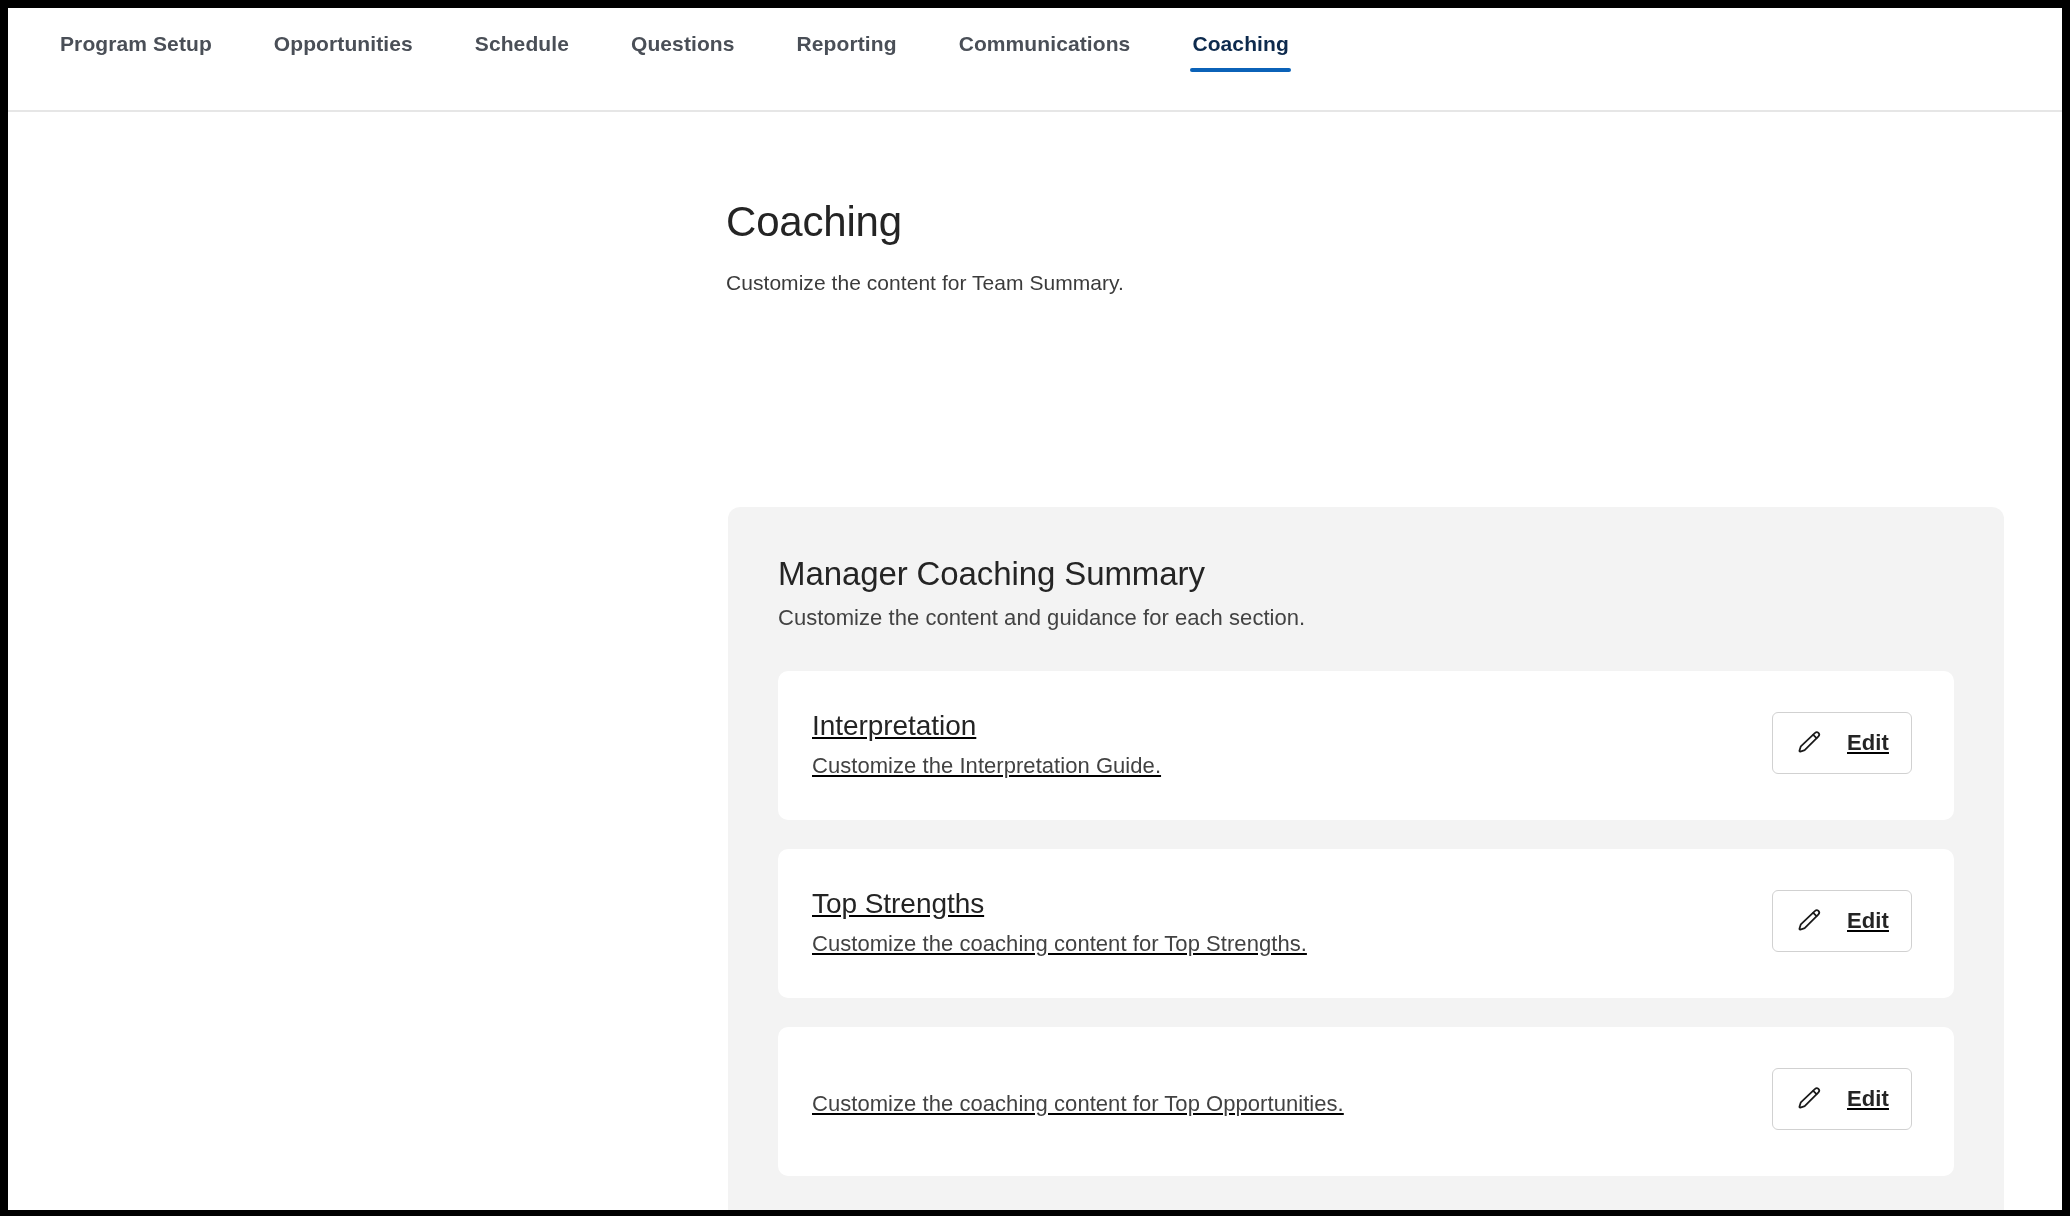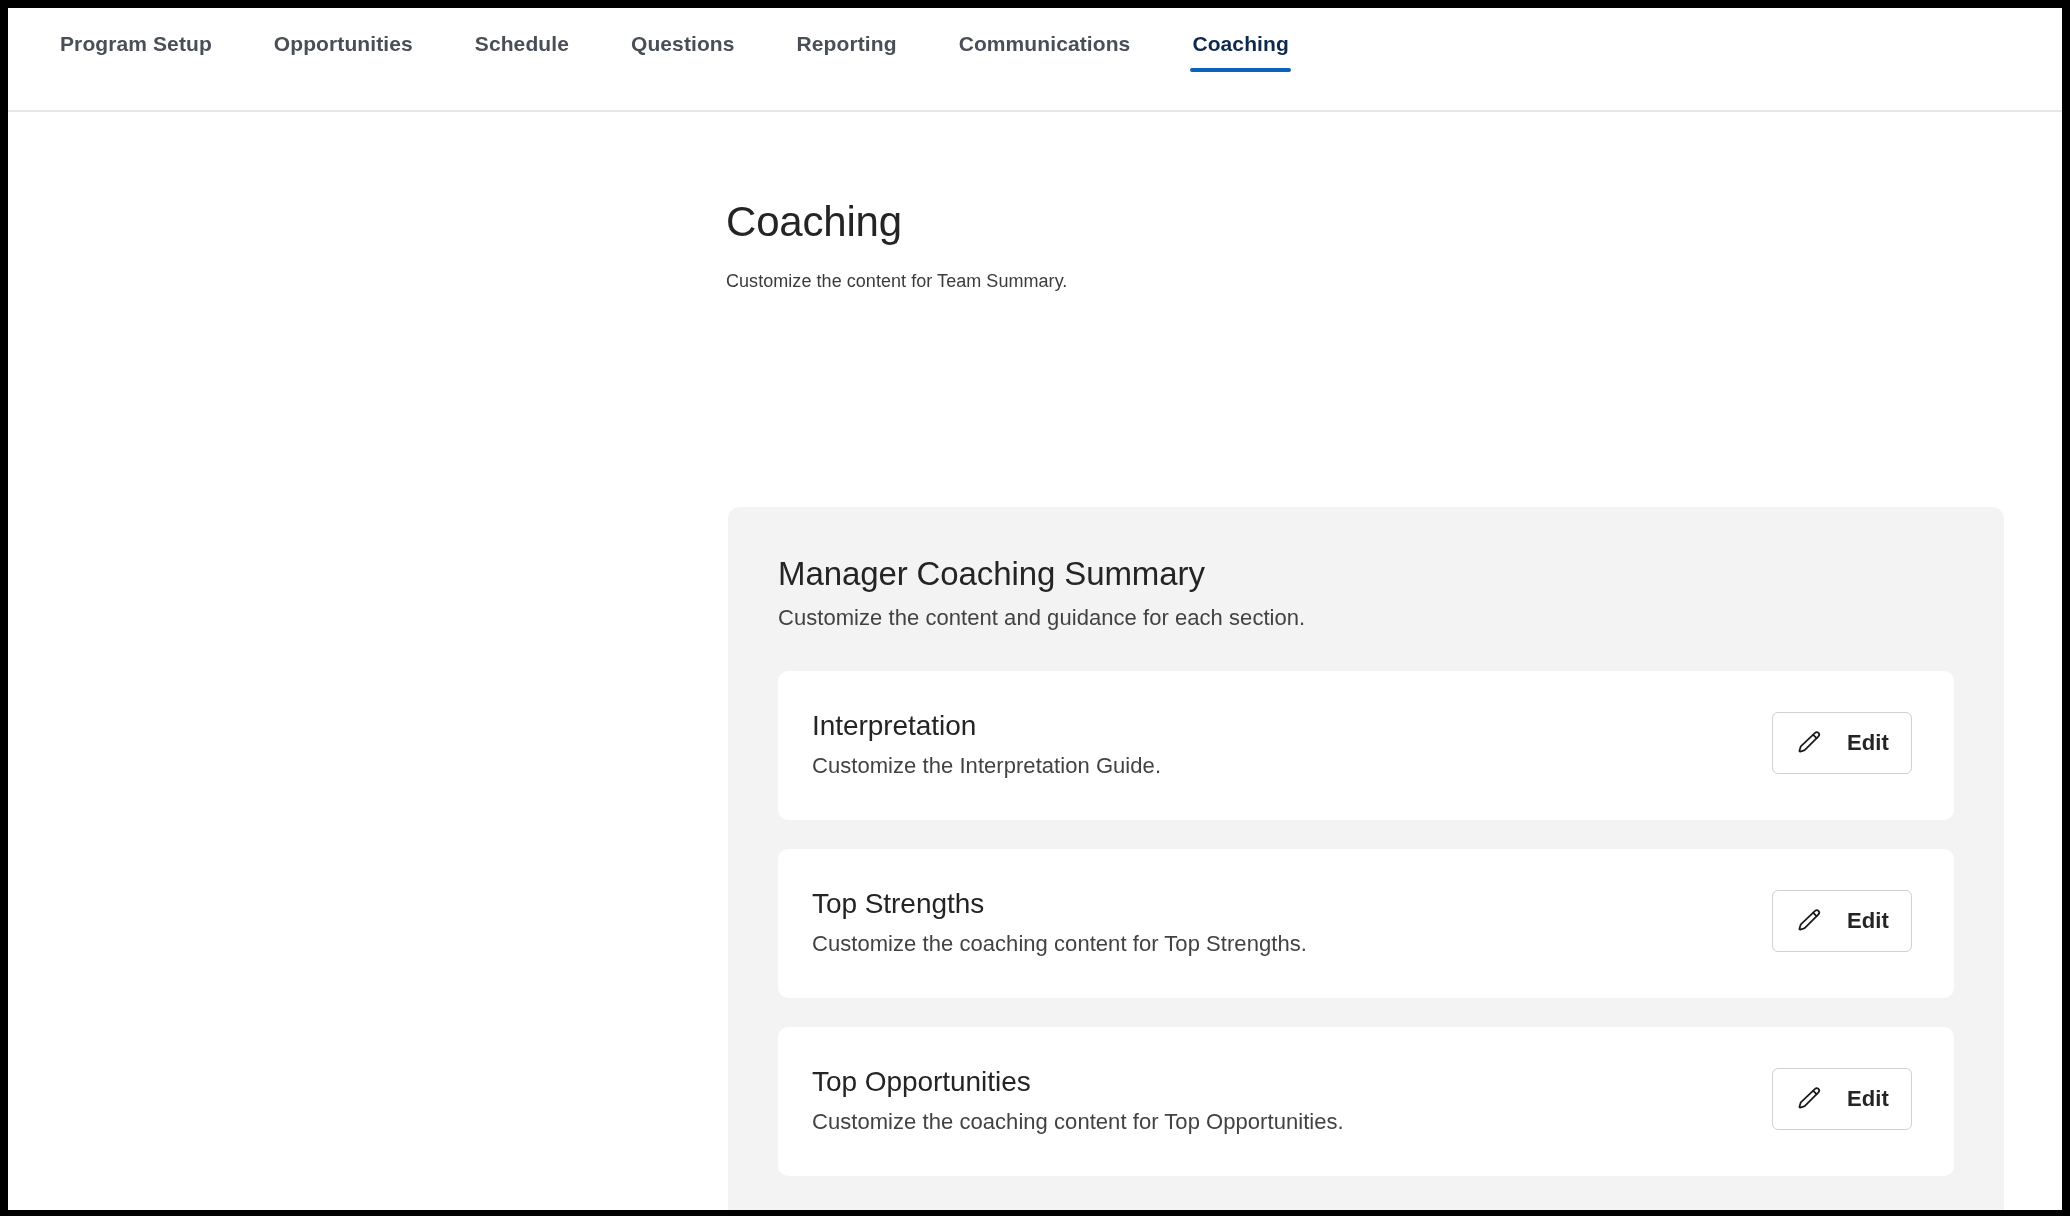--- a/index.html
+++ b/index.html
@@ -98,21 +98,21 @@
     font-size: 42px;
     line-height: 1.15;
     font-weight: 400;
     color: #242424;
     letter-spacing: -0.2px;
   }
 
   .page-subtitle {
     margin: 0;
     padding-top: 25px;
-    font-size: 18px;
+    font-size: 21px;
     font-weight: 400;
     color: #3b3b3b;
     letter-spacing: 0.05px;
   }
 
   
   .panel {
     position: absolute;
     left: 720px;
     top: 395px;
@@ -149,20 +149,21 @@
   .item-card {
     display: flex;
     align-items: center;
     justify-content: space-between;
     background: #ffffff;
     border-radius: 10px;
     box-sizing: border-box;
     padding: 30px 42px 34px 34px;
     margin-bottom: 29px;
     min-height: 149px;
+    text-decoration: underline;
   }
   .item-card:last-child {
     margin-bottom: 0;
   }
 
   .item-text {
     display: flex;
     flex-direction: column;
   }
   .item-title {
@@ -284,21 +285,20 @@
                   <svg viewBox="0 0 24 24" fill="none" xmlns="http://www.w3.org/2000/svg">
                     <path d="M17.2 3.4a2.05 2.05 0 0 1 2.9 2.9L8.5 17.9c-.2.2-.45.35-.72.43l-3.3.99a.55.55 0 0 1-.68-.68l.99-3.3c.08-.27.23-.52.43-.72L17.2 3.4Z" stroke="#1a1a1a" stroke-width="1.5" stroke-linejoin="round"></path>
                     <path d="M15.6 5l2.9 2.9" stroke="#1a1a1a" stroke-width="1.5" stroke-linecap="round"></path>
                   </svg>
                 </span>
                 <span class="edit-label">Edit</span>
               </button>
             </div>
             <div class="item-card">
               <div class="item-text">
-                <span class="item-title">Top Opportunities</span>
                 <span class="item-desc">Customize the coaching content for Top Opportunities.</span>
               </div>
               <button class="edit-btn">
                 <span class="pencil-icon">
                   <svg viewBox="0 0 24 24" fill="none" xmlns="http://www.w3.org/2000/svg">
                     <path d="M17.2 3.4a2.05 2.05 0 0 1 2.9 2.9L8.5 17.9c-.2.2-.45.35-.72.43l-3.3.99a.55.55 0 0 1-.68-.68l.99-3.3c.08-.27.23-.52.43-.72L17.2 3.4Z" stroke="#1a1a1a" stroke-width="1.5" stroke-linejoin="round"></path>
                     <path d="M15.6 5l2.9 2.9" stroke="#1a1a1a" stroke-width="1.5" stroke-linecap="round"></path>
                   </svg>
                 </span>
                 <span class="edit-label">Edit</span>

